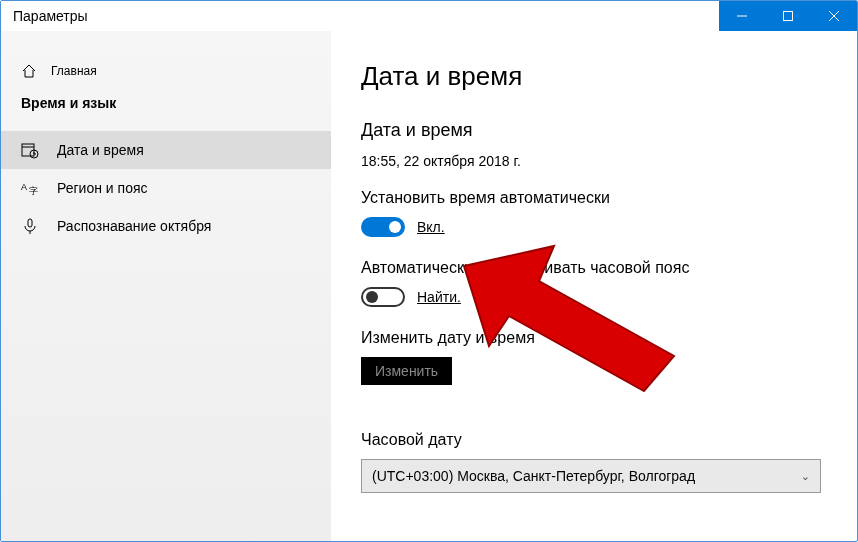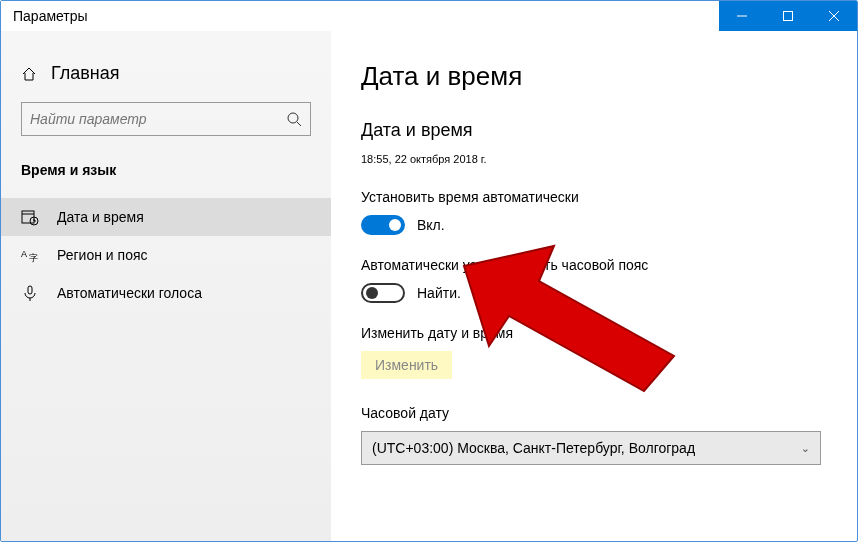--- a/index.html
+++ b/index.html
@@ -41,21 +41,21 @@
     width: 330px;
     background: #f3f3f3;
     background: linear-gradient(#f6f6f6,#eeeeee);
     padding-top: 24px;
     display: flex; flex-direction: column;
     border-right: none;
   }
   .home-row {
     display: flex; align-items: center;
     padding: 8px 20px 8px 20px;
-    font-size: 18px;
+    font-size: 12px;
     color: #000;
     cursor: pointer;
     gap: 14px;
   }
   .home-row .icon { width: 16px; height: 16px; }
   .search-wrap { padding: 10px 20px 18px 20px; }
   .search {
     width: 100%; height: 34px;
     border: 1px solid #999;
     background: #fff0;
@@ -81,40 +81,40 @@
   .nav-item.active { background: #dcdcdc; }
   .nav-item .icon { width: 18px; height: 18px; flex: 0 0 18px; }
   
   .main {
     flex: 1; padding: 30px 30px 10px 30px;
     overflow: hidden;
     position: relative;
   }
   .main h1 { font-size: 26px; font-weight: 300; margin-bottom: 28px; }
   .section-title { font-size: 18px; font-weight: 400; margin-bottom: 12px; }
-  .current-time { font-size: 11px; margin-bottom: 24px; }
-  .setting-label { font-size: 14px; margin-bottom: 10px; }
-  .toggle-row { display: flex; align-items: center; gap: 12px; margin-bottom: 22px; }
+  .current-time { font-size: 14px; }
+  .setting-label { font-size: 16px; margin-bottom: 10px; margin-top: 20px; }
+  .toggle-row { display: flex; align-items: center; gap: 12px; margin-bottom: 22px; text-decoration: underline; }
   .toggle {
     width: 44px; height: 20px; border-radius: 10px;
     position: relative; cursor: pointer;
   }
   .toggle.on { background: #0078d7; }
   .toggle.off { background: #fff; border: 2px solid #333; }
   .toggle .knob {
     width: 12px; height: 12px; border-radius: 50%;
     background: #fff; position: absolute; top: 4px;
   }
   .toggle.on .knob { right: 4px; }
   .toggle.off .knob { left: 3px; top: 2px; background: #333; width: 12px; height: 12px; }
   .toggle-state { font-size: 14px; }
   .btn-disabled {
     display: inline-block;
     padding: 6px 14px;
-    background: #fef9c3; color: #888;
+    background: #000000; color: #888;
     font-size: 14px; border: none;
     margin-bottom: 26px;
   }
   .dropdown {
     width: 460px; max-width: 100%;
     height: 34px; border: 1px solid #999;
     background: #e9e9e9;
     display: flex; align-items: center;
     padding: 0 10px; font-size: 14px;
     justify-content: space-between;
@@ -159,31 +159,20 @@
     <div class="sidebar">
       <div class="home-row">
         <span class="icon">
           <svg width="16" height="16" viewBox="0 0 16 16" fill="none" stroke="#000" stroke-width="1">
             <path d="M2 8 L8 2 L14 8 M4 7 V14 H12 V7"></path>
           </svg>
         </span>
         <span>Главная</span>
       </div>
 
-      <div class="search-wrap">
-        <div class="search">
-          <input type="text" placeholder="Найти параметр" style="">
-          <span class="sicon">
-            <svg width="16" height="16" viewBox="0 0 16 16" fill="none" stroke="#333" stroke-width="1">
-              <circle cx="7" cy="7" r="5"></circle>
-                <line x1="11" y1="11" x2="15" y2="15"></line>
-            </svg>
-          </span>
-        </div>
-      </div>
 
       <div class="category-label">Время и язык</div>
 
       <div class="nav-item active">
         <span class="icon">
           <svg width="18" height="18" viewBox="0 0 18 18" fill="none" stroke="#000" stroke-width="1">
             <rect x="1" y="3" width="12" height="12"></rect>
               <line x1="1" y1="6" x2="13" y2="6"></line>
             <circle cx="13" cy="13" r="4"></circle>
               <line x1="13" y1="11" x2="13" y2="13"></line>
@@ -204,21 +193,21 @@
       </div>
 
       <div class="nav-item">
         <span class="icon">
           <svg width="18" height="18" viewBox="0 0 18 18" fill="none" stroke="#000" stroke-width="1">
             <rect x="7" y="2" width="4" height="8" rx="2"></rect>
               <path d="M4 9a5 5 0 0 0 10 0"></path>
               <line x1="9" y1="14" x2="9" y2="17"></line>
           </svg>
         </span>
-        <span>Автоматически голоса</span>
+        <span>Распознавание октября</span>
       </div>
     </div>
 
     <div class="main">
       <h1>Дата и время</h1>
       <div class="section-title">Дата и время</div>
       <div class="current-time">18:55, 22 октября 2018 г.</div>
 
       <div class="setting-label">Установить время автоматически</div>
       <div class="toggle-row">

